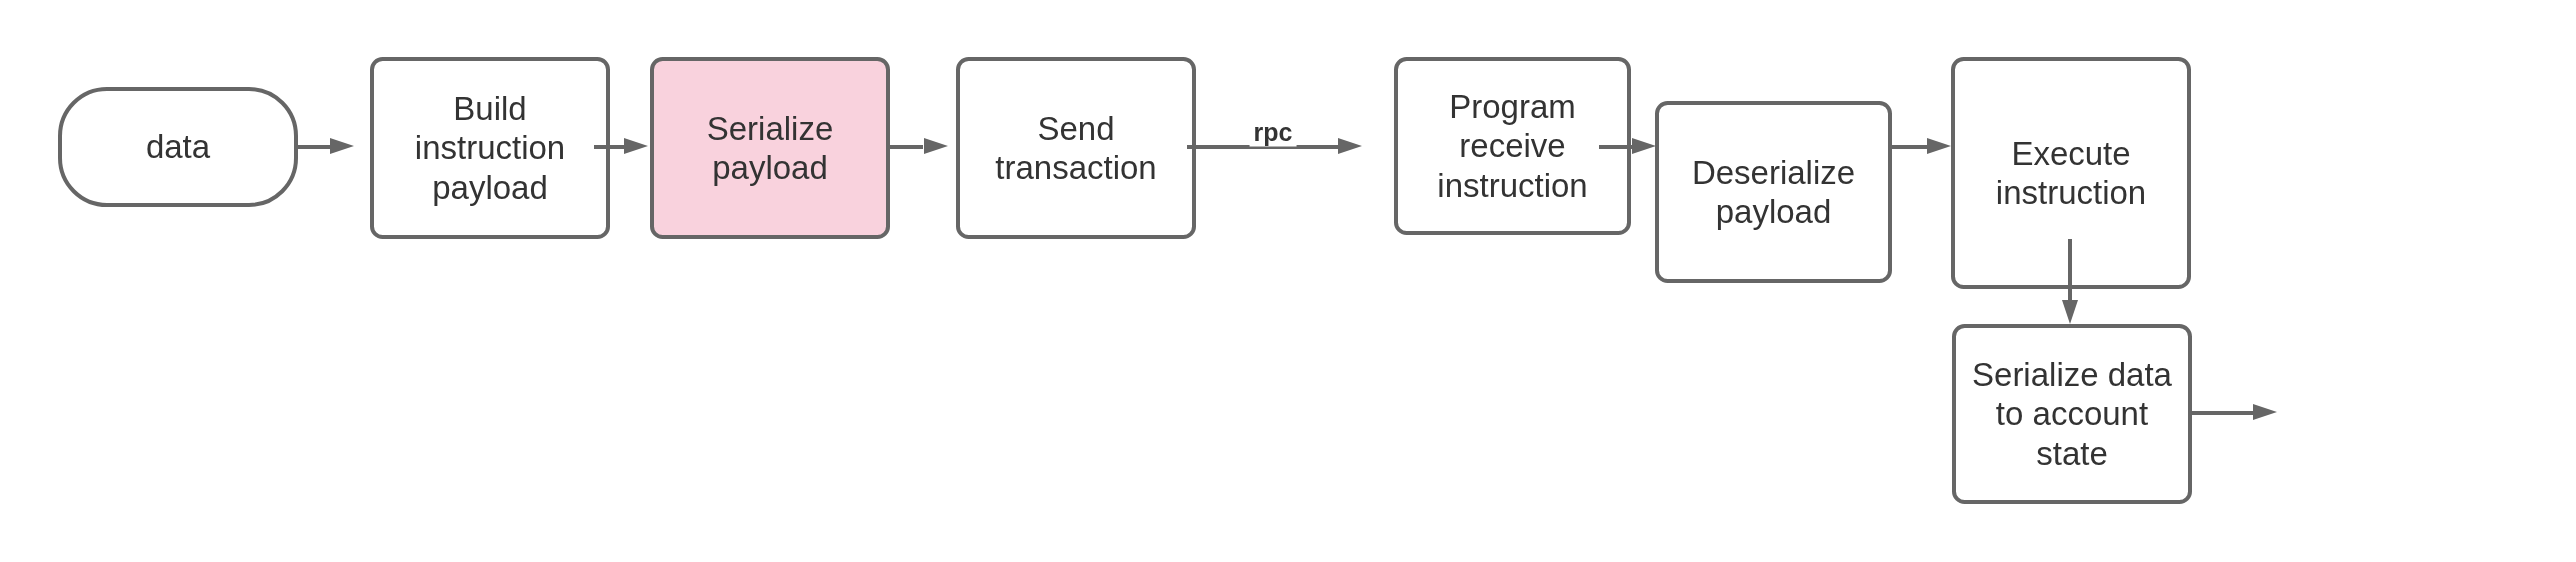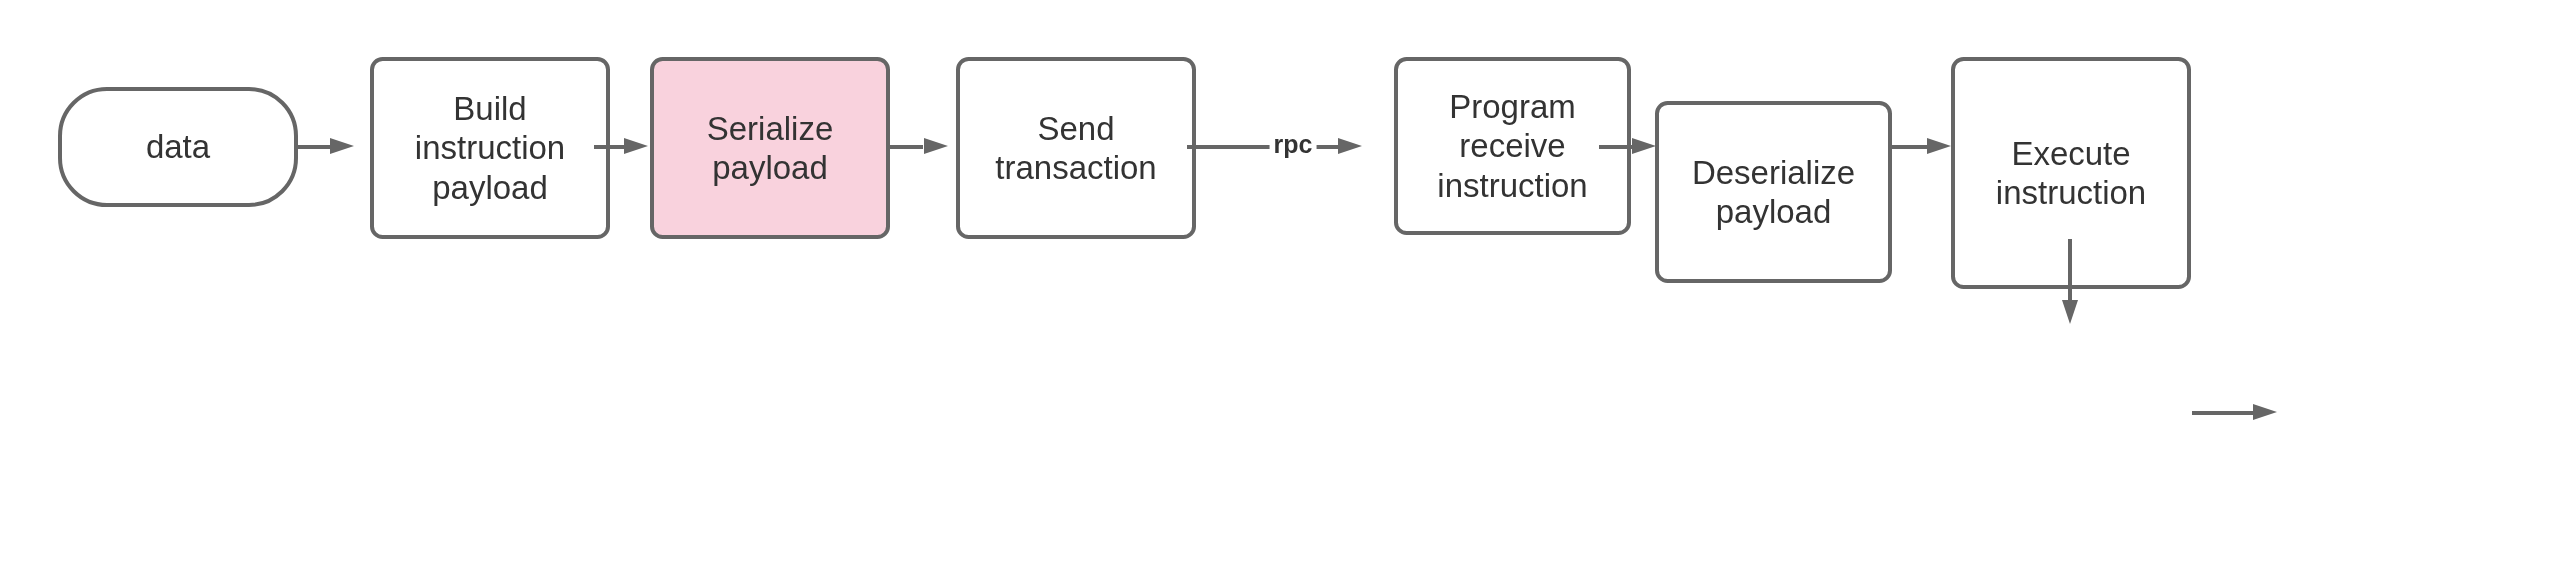--- a/index.html
+++ b/index.html
@@ -94,34 +94,39 @@
   <div class="node process" style="left:1655px; top:57px; width:237px; height:182px;margin-top:44px;">
     <span class="label">Deserialize
 payload</span>
   </div>
 
   <div class="node process" style="left:1951px; top:57px; width:240px; height:232px;">
     <span class="label">Execute
 instruction</span>
   </div>
 
+  <div class="node process" style="left:1952px; top:324px; width:240px; height:180px;">
+    <span class="label">Serialize data
+to account
+state</span>
+  </div>
 
 
   <div class="edge-line-h" style="left:298px; top:145px; width:32px;"></div>
   <div class="arrowhead-right" style="left:330px; top:138px;"></div>
 
   <div class="edge-line-h" style="left:594px; top:145px; width:30px;"></div>
   <div class="arrowhead-right" style="left:624px; top:138px;"></div>
 
   <div class="edge-line-h" style="left:887px; top:145px; width:36px;"></div>
   <div class="arrowhead-right" style="left:924px; top:138px;"></div>
 
   <div class="edge-line-h" style="left:1187px; top:145px; width:151px;"></div>
   <div class="arrowhead-right" style="left:1338px; top:138px;"></div>
-  <div class="edge-label" style="left:1273px; top:144px;margin-left:20px;">rpc</div>
+  <div class="edge-label" style="left:1273px; top:132px;">rpc</div>
 
   <div class="edge-line-h" style="left:1599px; top:145px; width:33px;"></div>
   <div class="arrowhead-right" style="left:1632px; top:138px;"></div>
 
   <div class="edge-line-h" style="left:1892px; top:145px; width:35px;"></div>
   <div class="arrowhead-right" style="left:1927px; top:138px;"></div>
 
   <div class="edge-line-v" style="left:2068px; top:239px; height:62px;"></div>
   <div class="arrowhead-down" style="left:2062px; top:300px;"></div>
 

